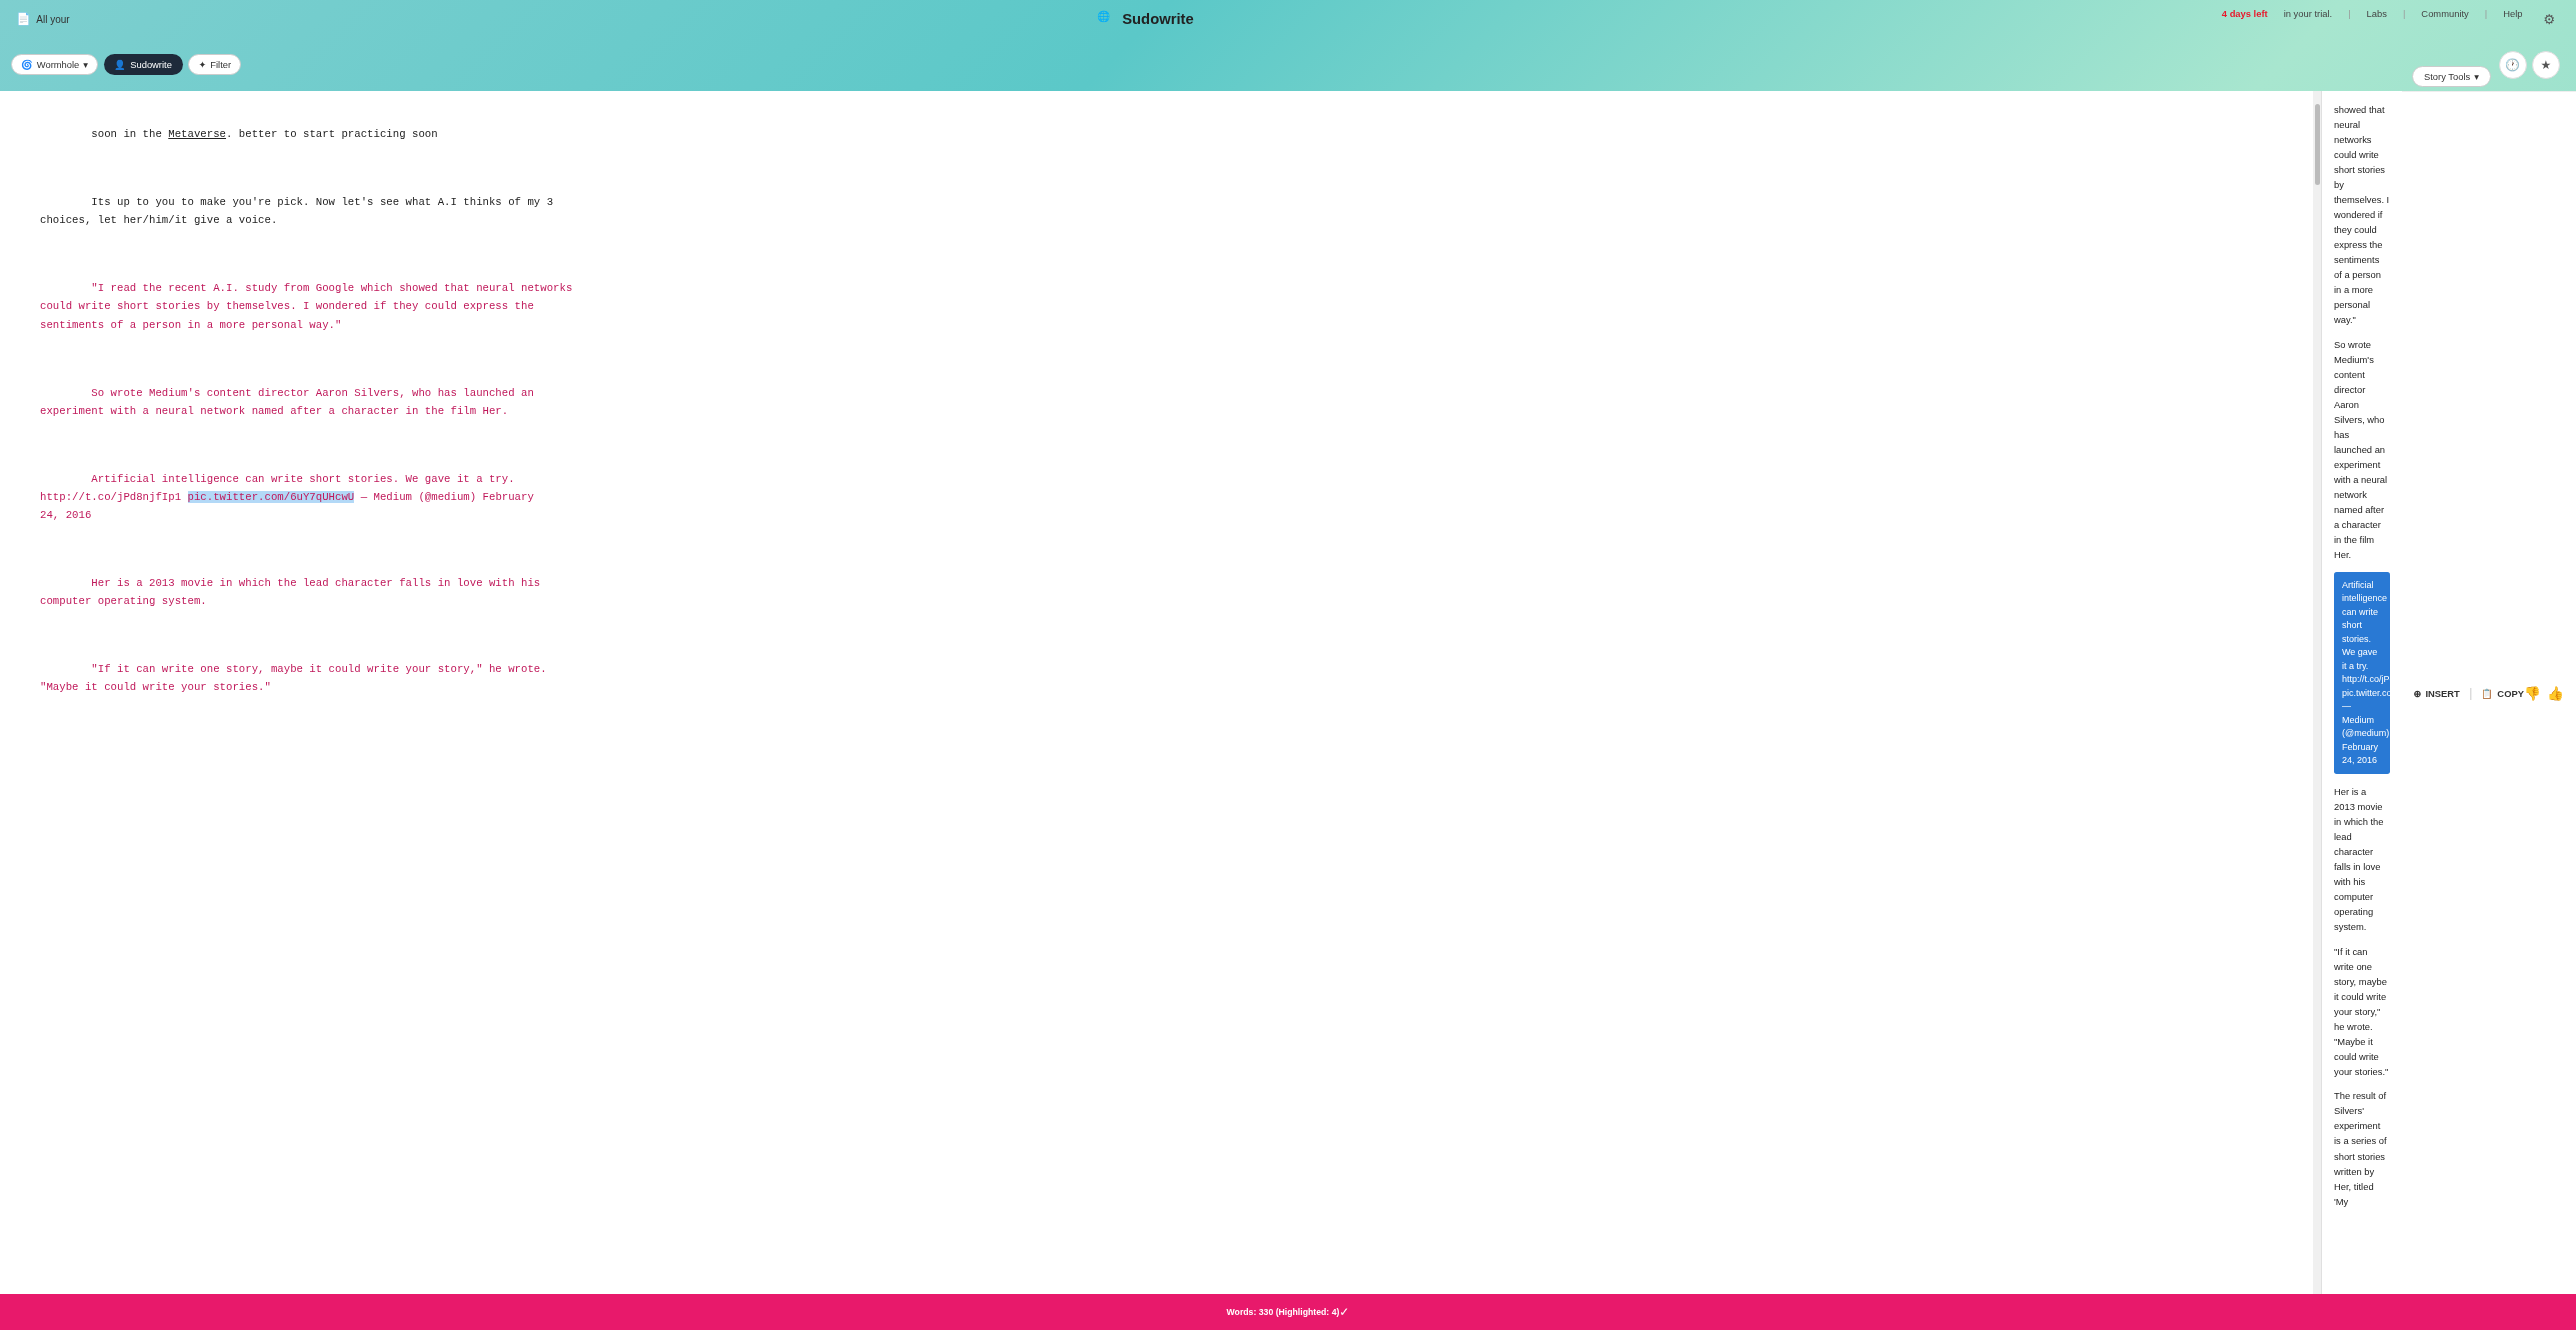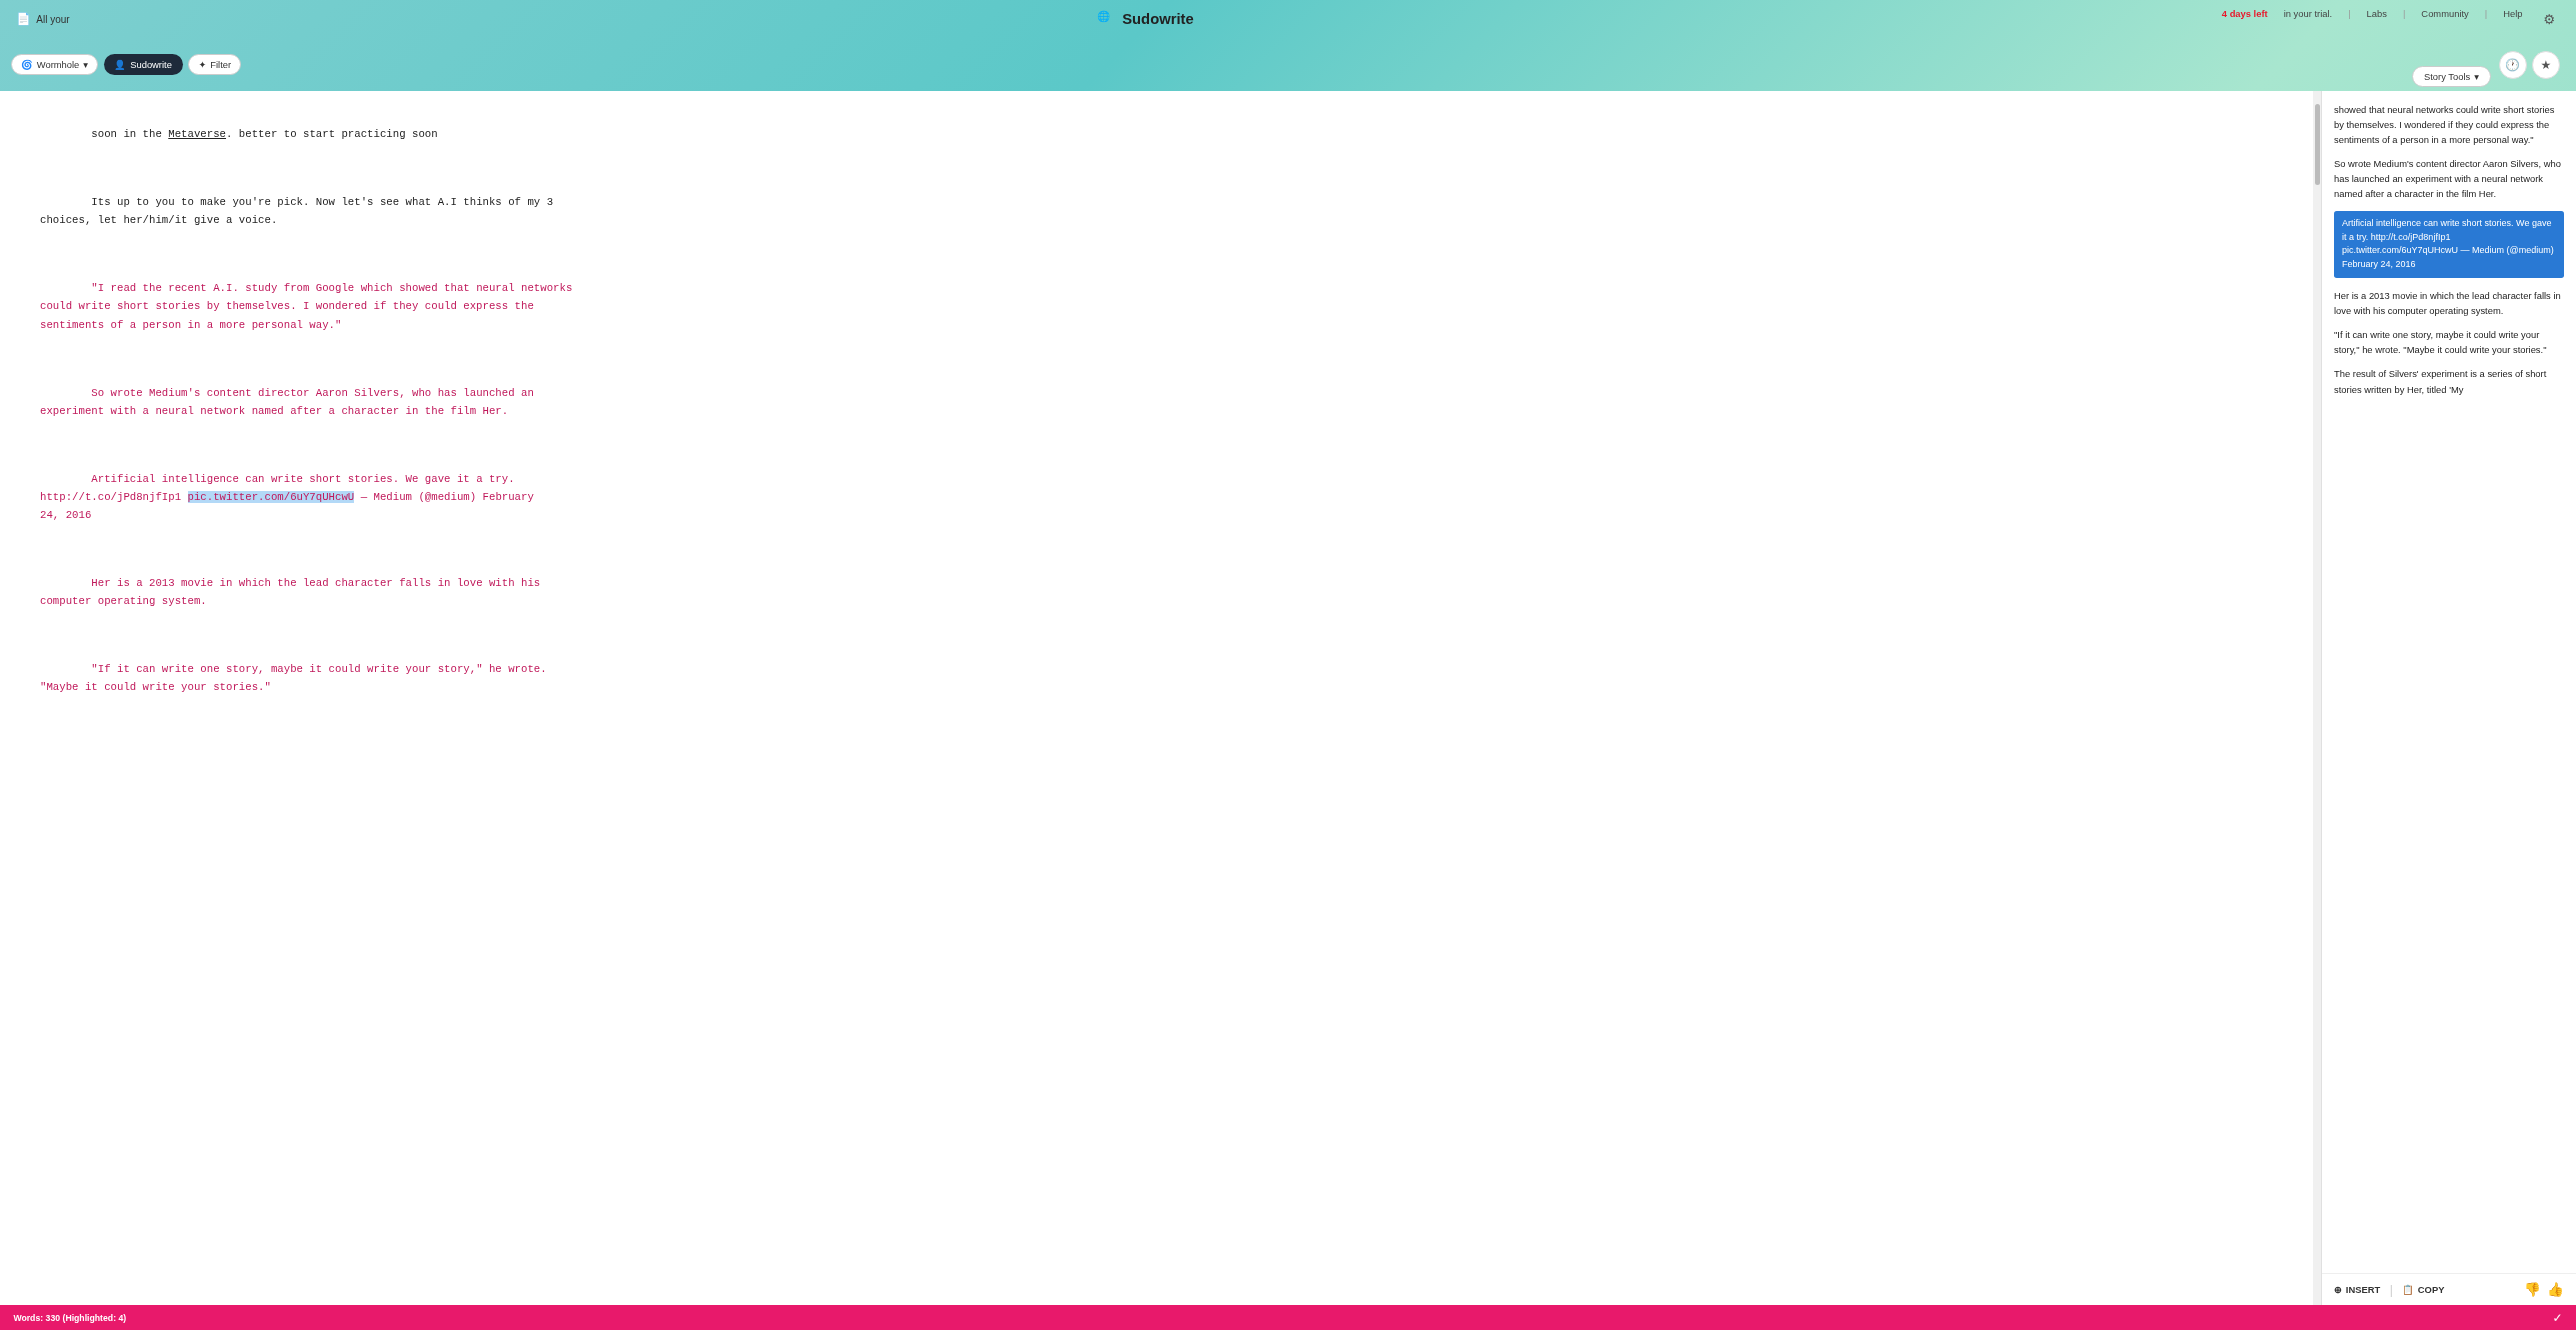--- a/index.html
+++ b/index.html
@@ -218,21 +218,20 @@
     }
     .underline-text {
       text-decoration: underline;
     }
 
     
     .right-panel {
       width: 255px;
       background: white;
       display: flex;
-      flex-direction: column;
       border-left: 0.7px solid #e0e0e0;
       overflow: hidden;
     }
     .right-panel-content {
       flex: 1;
       overflow-y: auto;
       padding: 10.7px 12px;
       font-size: 9.4px;
       line-height: 1.6;
       color: #222;
@@ -297,26 +296,26 @@
       font-size: 13.4px;
       color: #777;
       background: none;
       border: none;
     }
 
     
     .status-bar {
       display: flex;
       align-items: center;
-      justify-content: space-between;
+      justify-content: center;
       background: #e8196b;
       padding: 5.4px 13.4px;
       color: white;
       font-size: 8.7px;
-      height: 25px;
+      height: 36px;
     }
     .status-bar-left {
       font-size: 8.7px;
       color: white;
     }
     .status-bar-right {
       font-size: 12px;
       color: white;
     }
     .bold-text { font-weight: 700; }

